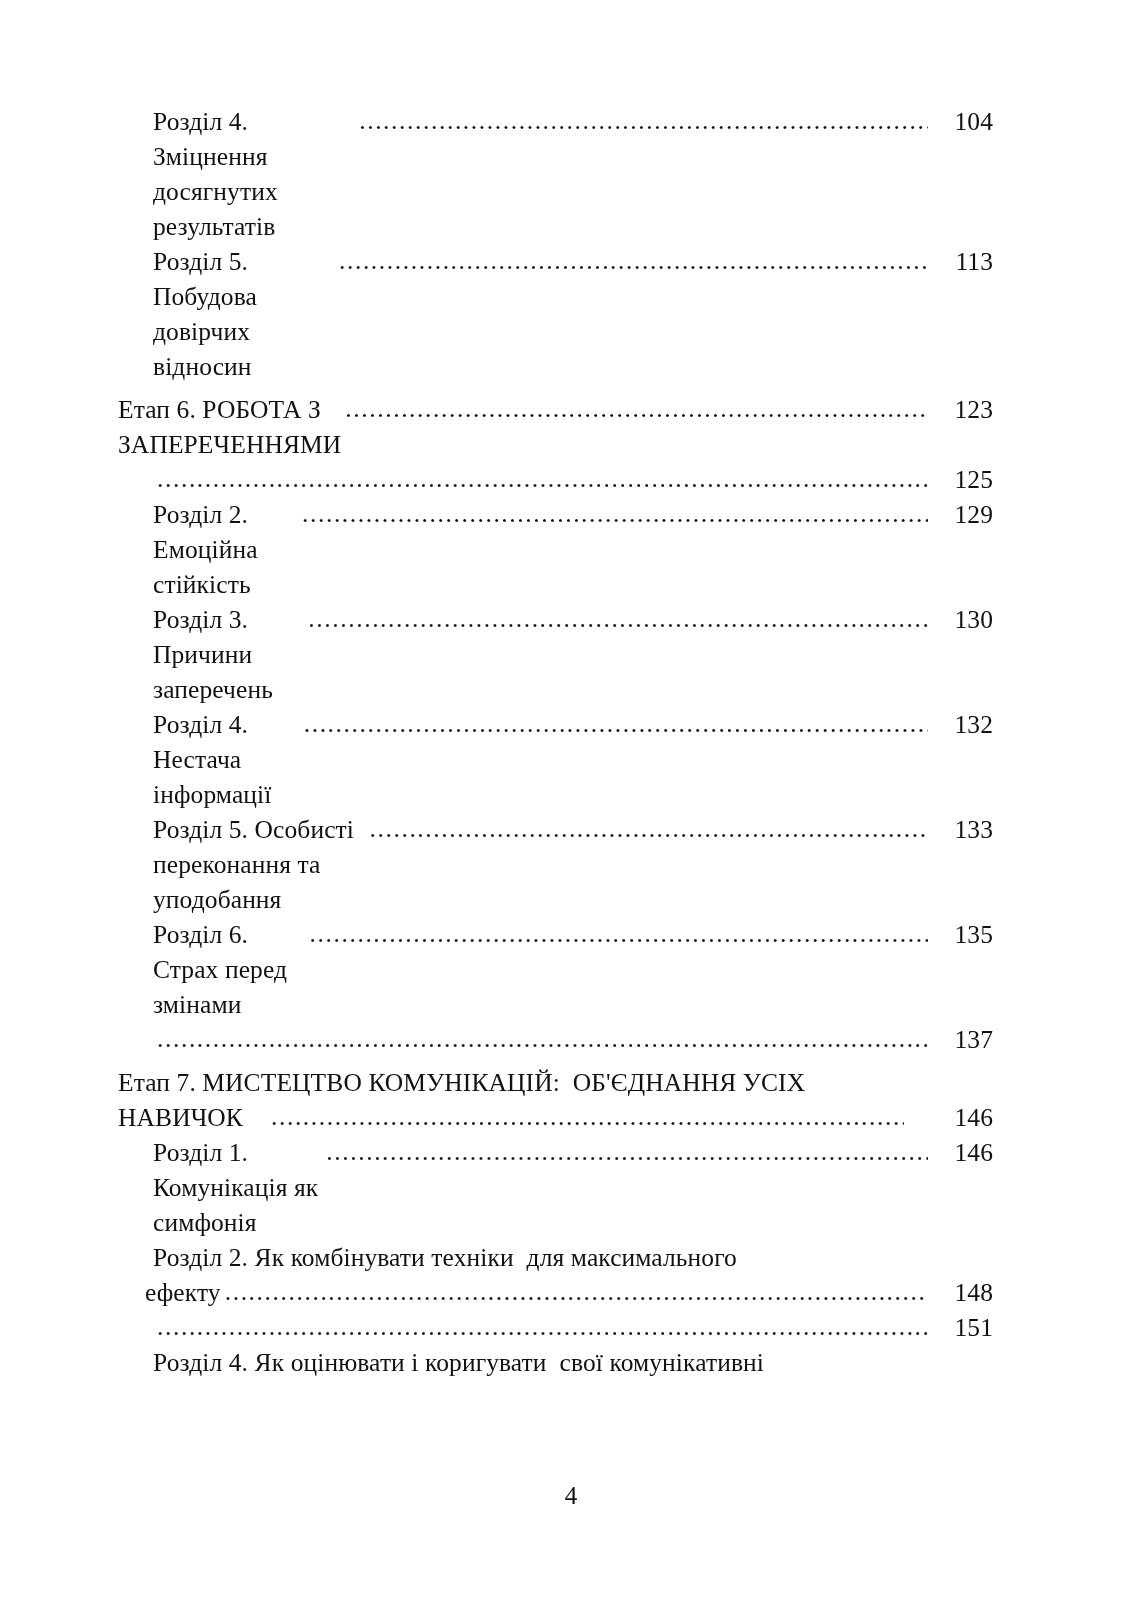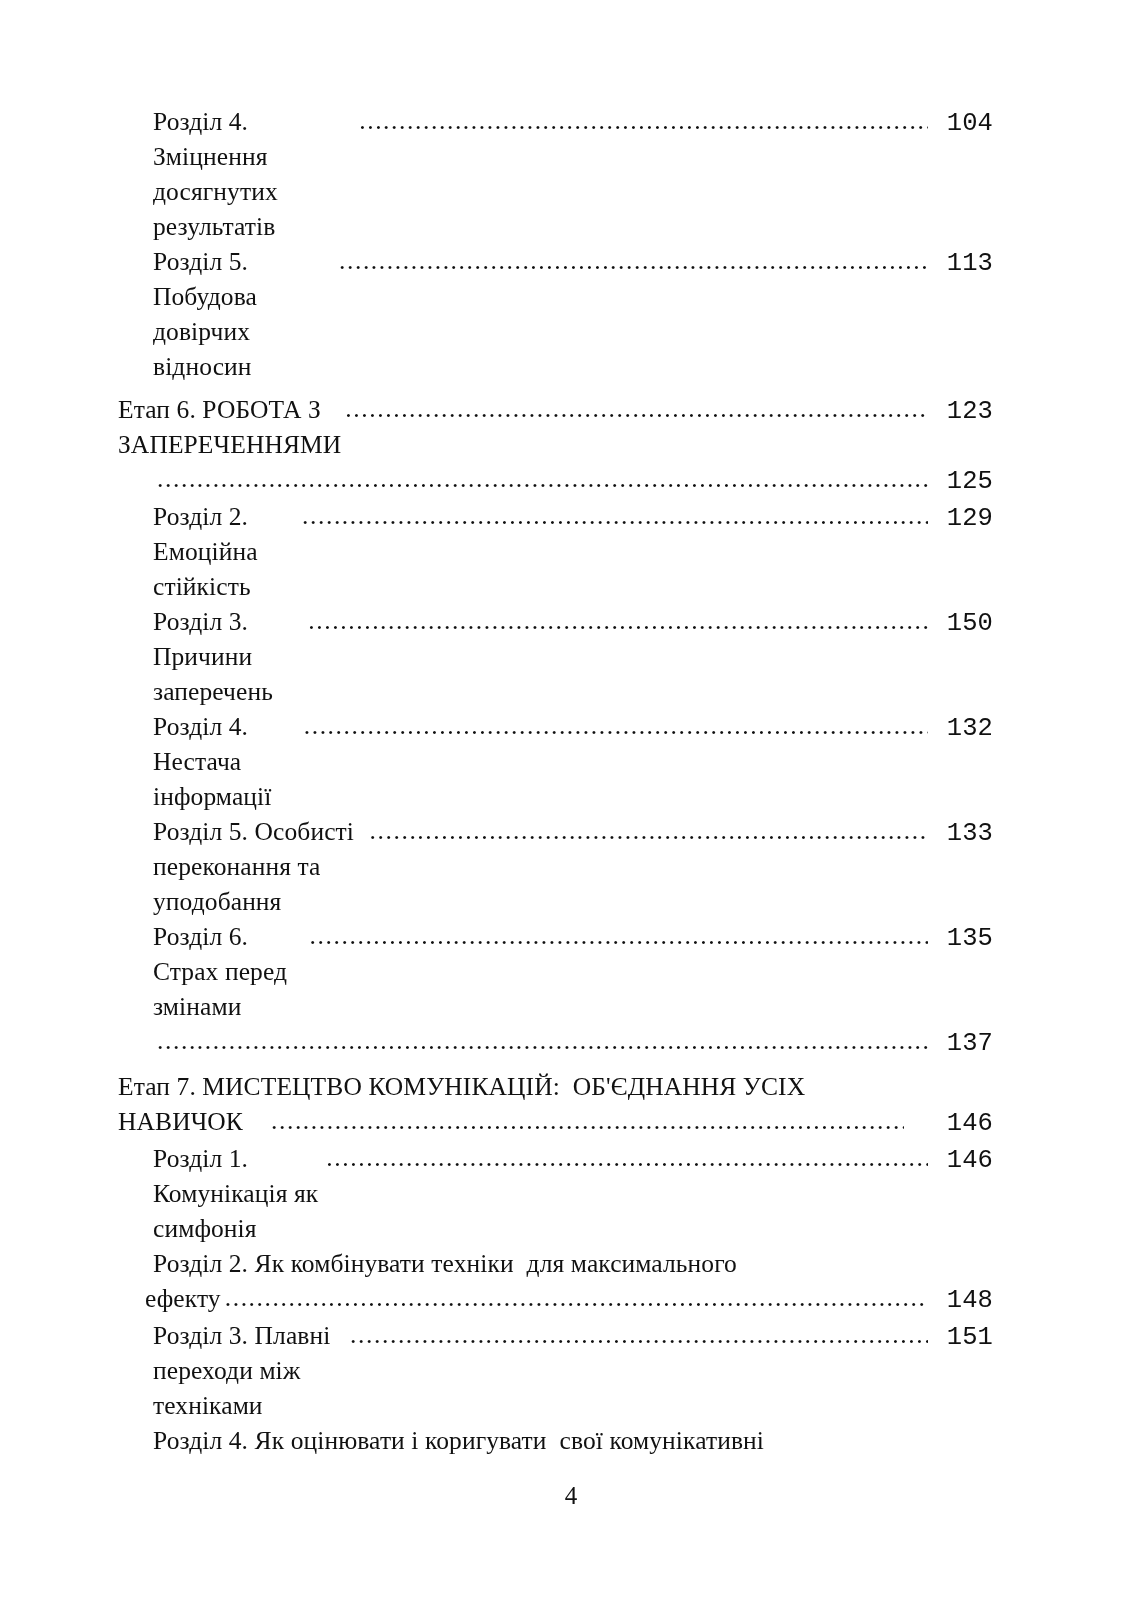--- a/index.html
+++ b/index.html
@@ -60,21 +60,20 @@
   }
   .entry .leader::before {
     content: "........................................................................................................................................................................";
   }
   .entry .pageno {
     flex: 0 0 auto;
     text-align: right;
     min-width: 58px;
     padding-left: 5px;
     font-variant-numeric: lining-nums;
-    font-family: Liberation Mono, monospace;
   }
 
   
   .lvl1 {
     margin-top: 8px;
     margin-left: 0;
   }
   .lvl1 .title { }
 
   
@@ -140,21 +139,21 @@
         <div class="firstline">
           <span class="title">Розділ 2. Емоційна стійкість</span>
           <span class="leader"></span>
           <span class="pageno">129</span>
         </div>
       </div>
       <div class="entry lvl2">
         <div class="firstline">
           <span class="title">Розділ 3. Причини заперечень</span>
           <span class="leader"></span>
-          <span class="pageno">150</span>
+          <span class="pageno">130</span>
         </div>
       </div>
       <div class="entry lvl2">
         <div class="firstline">
           <span class="title">Розділ 4. Нестача інформації</span>
           <span class="leader"></span>
           <span class="pageno">132</span>
         </div>
       </div>
       <div class="entry lvl2">
@@ -199,21 +198,20 @@
           <span class="title">Розділ 2. Як комбінувати техніки  для максимального</span>
         </div>
         <div class="contline">
           <span class="title">ефекту</span>
           <span class="leader"></span>
           <span class="pageno">148</span>
         </div>
       </div>
       <div class="entry lvl2">
         <div class="firstline">
-          <span class="title">Розділ 3. Плавні переходи між техніками</span>
           <span class="leader"></span>
           <span class="pageno">151</span>
         </div>
       </div>
       <div class="entry lvl2">
         <div class="firstline">
           <span class="title">Розділ 4. Як оцінювати і коригувати  свої комунікативні</span>
         </div>
       </div>
     </div>

